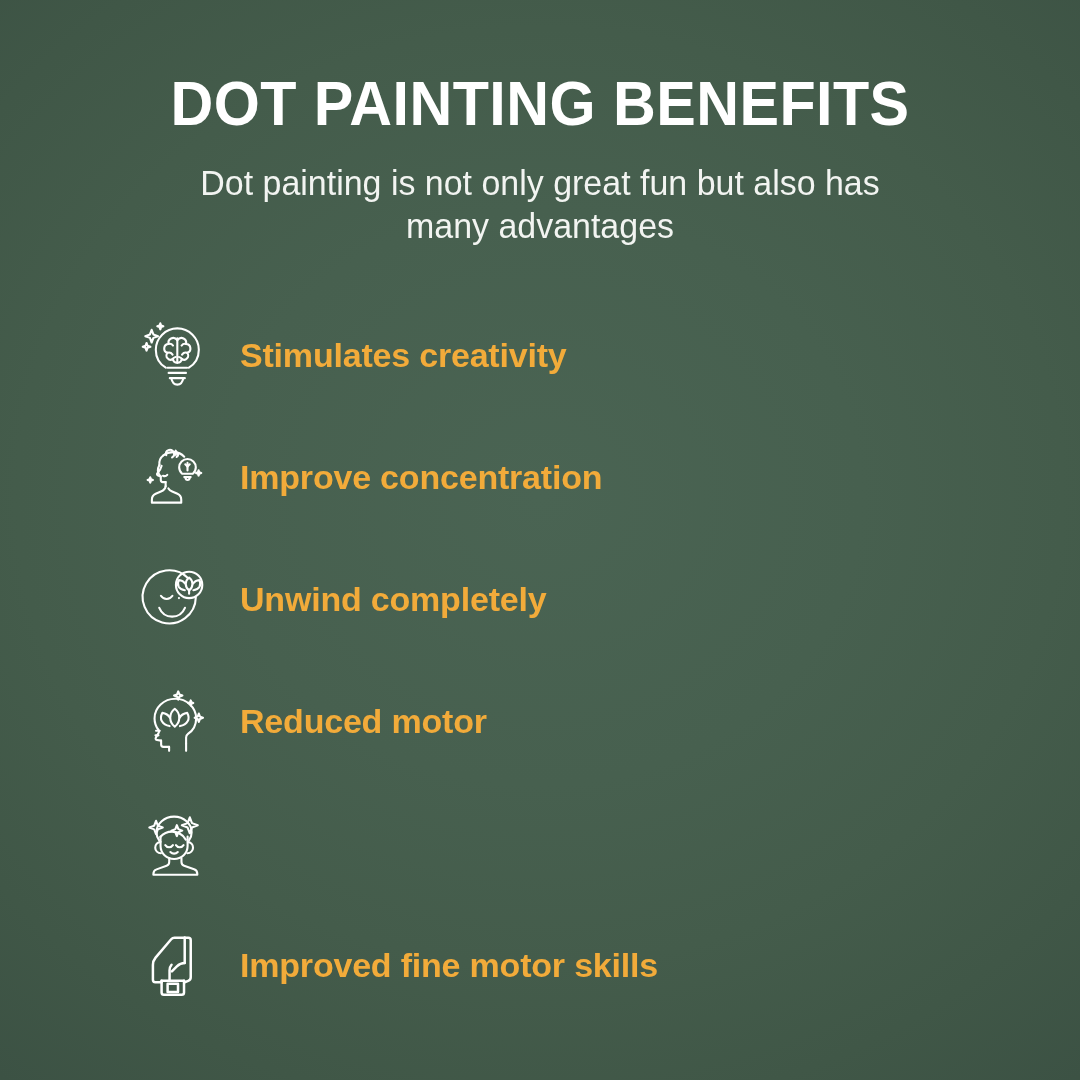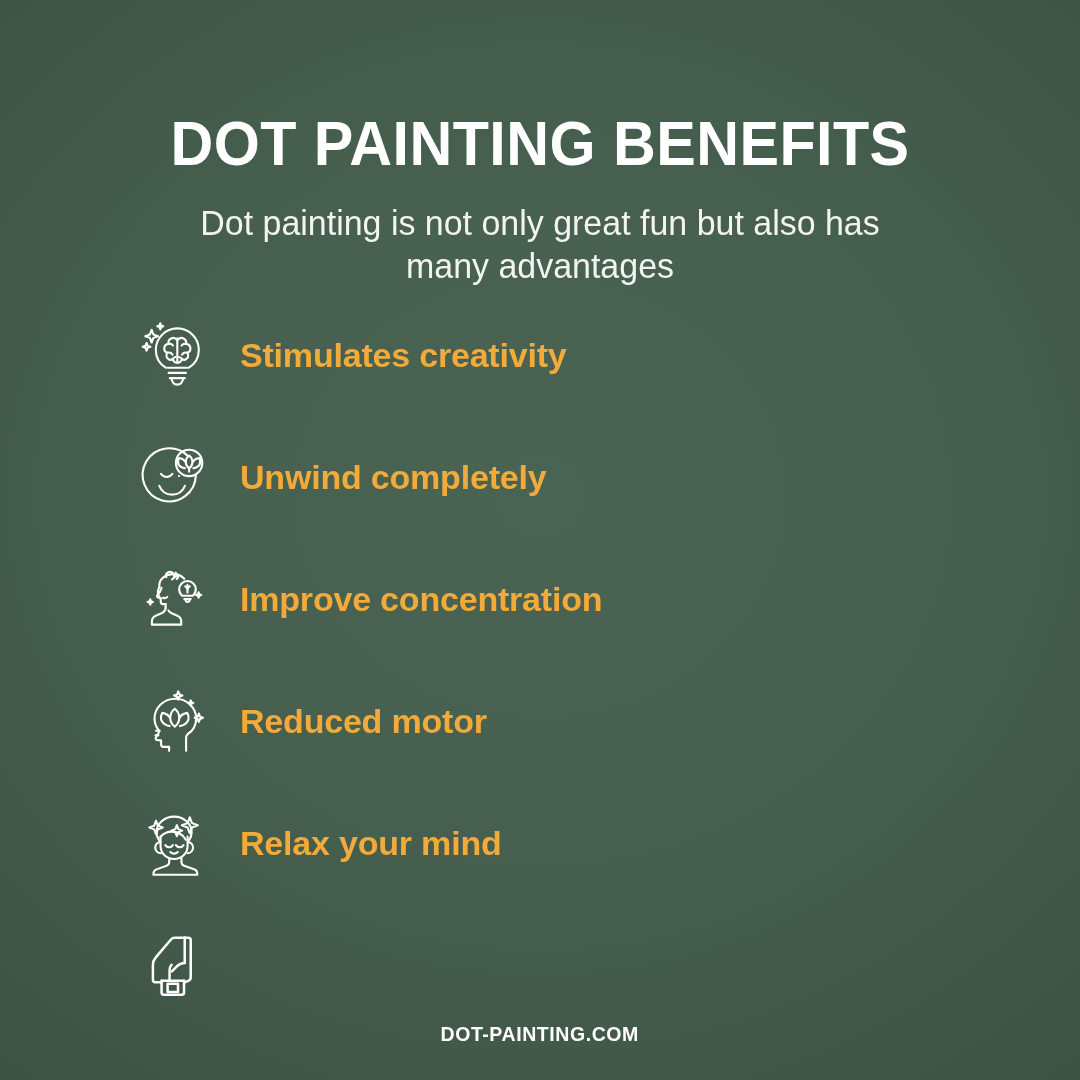--- a/index.html
+++ b/index.html
@@ -29,21 +29,21 @@
         #3c5244 100%);
     overflow: hidden;
   }
 
   
   #header {
     position: absolute;
     left: 0;
     top: 0;
     width: 1080px;
-    padding-top: 112px;
+    padding-top: 72px;
     text-align: center;
   }
 
   #poster-title {
     margin: 0;
     font-family: "Liberation Sans Narrow", "Liberation Sans", sans-serif;
     font-size: 63px;
     font-weight: 700;
     letter-spacing: 0.5px;
     line-height: 1.0;
@@ -172,46 +172,20 @@
           <path d="M19.3 4.6l.7 1.9 1.9.7-1.9.7-.7 1.9-.7-1.9-1.9-.7 1.9-.7z"></path>
         </svg>
       </span>
       <span class="benefit-label">Stimulates creativity</span>
     </li>
 
     <li class="benefit-row">
       <span class="benefit-icon">
         <svg viewBox="0 0 64 64" fill="none" stroke="#ffffff" stroke-width="2.1" stroke-linecap="round" stroke-linejoin="round">
 
-          <path d="M43.2 13.8A23 23 0 1 0 50 30.5"></path>
-
-          <path d="M19.8 29.2c1.2 1.8 3 2.8 5 2.8s3.8-1 5-2.8"></path>
-
-          <path d="M35.4 31.2h.05"></path>
-
-          <path d="M18.4 39.6c1.9 4.6 6.2 7.6 11.1 7.6s9.2-3 11.1-7.6"></path>
-
-          <circle cx="44.2" cy="19.8" r="11.4"></circle>
-
-          <path d="M44.2 13.4c1.9 1.5 2.9 3.5 2.9 5.6 0 2.1-1 4.1-2.9 5.6-1.9-1.5-2.9-3.5-2.9-5.6 0-2.1 1-4.1 2.9-5.6z"></path>
-
-          <path d="M40.5 24.4c-2.4-.3-4.3-1.4-5.3-3-1-1.7-.9-3.8.2-5.8 2.4.3 4.3 1.4 5.3 3"></path>
-
-          <path d="M47.9 24.4c2.4-.3 4.3-1.4 5.3-3 1-1.7.9-3.8-.2-5.8-2.4.3-4.3 1.4-5.3 3"></path>
-
-          <path d="M44.2 24.6v2.8"></path>
-        </svg>
-      </span>
-      <span class="benefit-label">Unwind completely</span>
-    </li>
-
-    <li class="benefit-row">
-      <span class="benefit-icon">
-        <svg viewBox="0 0 64 64" fill="none" stroke="#ffffff" stroke-width="2.1" stroke-linecap="round" stroke-linejoin="round">
-
           <path d="M21.8 13.4c5.4-4.2 13.4-3.8 18.2 1"></path>
           <path d="M18.5 21.6c-.4-3.3.8-6.3 3.3-8.2"></path>
           <path d="M18.8 30.6c-1.8-2.4-2.2-5.5-.3-9"></path>
 
           <path d="M24.4 13.2c-.6-1.8.2-3.6 1.8-4.3 1.7-.8 3.7-.1 4.6 1.5.9 1.7.3 3.7-1.3 4.7"></path>
           <path d="M33.4 14.6c1-.6 1.5-1.8 1.2-2.9"></path>
 
           <path d="M20.4 22.4c-.4 2.2-1.9 4.4-3.6 6.3-.6.7-.4 1.7.5 2l2.4.8"></path>
           <path d="M19.7 31.5v3.1c0 1 .8 1.8 1.8 1.8h2.4"></path>
           <path d="M23.9 36.4v3.6"></path>
@@ -232,20 +206,46 @@
           <path d="M32.6 9.2l.5 1.3 1.3.5-1.3.5-.5 1.3-.5-1.3-1.3-.5 1.3-.5z"></path>
         </svg>
       </span>
       <span class="benefit-label">Improve concentration</span>
     </li>
 
     <li class="benefit-row">
       <span class="benefit-icon">
         <svg viewBox="0 0 64 64" fill="none" stroke="#ffffff" stroke-width="2.1" stroke-linecap="round" stroke-linejoin="round">
 
+          <path d="M43.2 13.8A23 23 0 1 0 50 30.5"></path>
+
+          <path d="M19.8 29.2c1.2 1.8 3 2.8 5 2.8s3.8-1 5-2.8"></path>
+
+          <path d="M35.4 31.2h.05"></path>
+
+          <path d="M18.4 39.6c1.9 4.6 6.2 7.6 11.1 7.6s9.2-3 11.1-7.6"></path>
+
+          <circle cx="44.2" cy="19.8" r="11.4"></circle>
+
+          <path d="M44.2 13.4c1.9 1.5 2.9 3.5 2.9 5.6 0 2.1-1 4.1-2.9 5.6-1.9-1.5-2.9-3.5-2.9-5.6 0-2.1 1-4.1 2.9-5.6z"></path>
+
+          <path d="M40.5 24.4c-2.4-.3-4.3-1.4-5.3-3-1-1.7-.9-3.8.2-5.8 2.4.3 4.3 1.4 5.3 3"></path>
+
+          <path d="M47.9 24.4c2.4-.3 4.3-1.4 5.3-3 1-1.7.9-3.8-.2-5.8-2.4.3-4.3 1.4-5.3 3"></path>
+
+          <path d="M44.2 24.6v2.8"></path>
+        </svg>
+      </span>
+      <span class="benefit-label">Unwind completely</span>
+    </li>
+
+    <li class="benefit-row">
+      <span class="benefit-icon">
+        <svg viewBox="0 0 64 64" fill="none" stroke="#ffffff" stroke-width="2.1" stroke-linecap="round" stroke-linejoin="round">
+
           <path d="M41.6 51.6v-5.4c0-1.2.6-2.3 1.6-3 4.3-2.9 7.1-7.8 7.1-13.4 0-9.4-8.1-17-18-17s-18 7.6-18 17c0 3.7 1.3 7.2 3.5 10 .5.6.6 1.5.2 2.2l-2.6 4.4c-.5.9.1 2 1.1 2.1l3.4.5"></path>
           <path d="M20 48.9v3.5c0 1.1.9 2 2 2h4.9"></path>
           <path d="M26.9 54.4v3.4"></path>
           <path d="M41.6 51.6v6.2"></path>
 
           <path d="M15.6 40.4h3.2"></path>
           <path d="M15.1 44.4h2.6"></path>
 
           <path d="M31.8 21.4c2.6 2 3.9 4.8 3.9 7.7 0 2.9-1.3 5.7-3.9 7.7-2.6-2-3.9-4.8-3.9-7.7 0-2.9 1.3-5.7 3.9-7.7z"></path>
 
@@ -280,41 +280,38 @@
 
           <path d="M28 39.8c.9.9 2 1.4 3.2 1.4s2.3-.5 3.2-1.4"></path>
 
           <path d="M27 45.2v3.2c0 1.4-.9 2.7-2.3 3.2l-8.6 3.2c-1.7.6-2.8 2.2-2.8 4v.6h38v-.6c0-1.8-1.1-3.4-2.8-4l-8.6-3.2c-1.4-.5-2.3-1.8-2.3-3.2v-3.2"></path>
 
           <path d="M15.6 12.8l1.6 4.2 4.2 1.6-4.2 1.6-1.6 4.2-1.6-4.2-4.2-1.6 4.2-1.6z"></path>
           <path d="M44.8 9.8l1.9 5 5 1.9-5 1.9-1.9 5-1.9-5-5-1.9 5-1.9z"></path>
           <path d="M33.6 16.6l1.3 3.4 3.4 1.3-3.4 1.3-1.3 3.4-1.3-3.4-3.4-1.3 3.4-1.3z"></path>
         </svg>
       </span>
-      <span class="benefit-label">Relax your mind</span>
     </li>
 
     <li class="benefit-row">
       <span class="benefit-icon">
         <svg viewBox="0 0 64 64" fill="none" stroke="#ffffff" stroke-width="2.5" stroke-linecap="round" stroke-linejoin="round">
 
           <path d="M40.4 8.4h-8.9c-1.1 0-2.1.5-2.8 1.3L15.2 25.6c-1.5 1.8-2.3 4-2.3 6.3v12.9c0 1.2.9 2.1 2.1 2.1h5.4"></path>
           <path d="M40.4 8.4h3.1c1.2 0 2.1.9 2.1 2.1v32.1c0 1.4-.9 2.7-2.2 3.2l-3 1.1"></path>
           <path d="M40.4 8.4v21.8"></path>
 
           <path d="M29 31.8c-1.1 1.3-1.7 3-1.7 4.7v8.2"></path>
           <path d="M40.4 30.2c-2.6 0-5 1.1-6.8 2.9l-4.3 4.4"></path>
 
           <path d="M20.4 45.6v10.2c0 1.1.9 2 2 2h15.4c1.1 0 2-.9 2-2V45.6"></path>
           <path d="M20.4 45.6h19.4"></path>
 
           <rect x="25.6" y="48.2" width="9" height="7.2"></rect>
         </svg>
       </span>
+      <span class="benefit-label">Improved fine motor skills</span>
     </li>
 
   </ul>
 
-  <div id="footer">
-    <span id="footer-text">DOT-PAINTING.COM</span>
-  </div>
 
 </div>
 
 </body></html>

